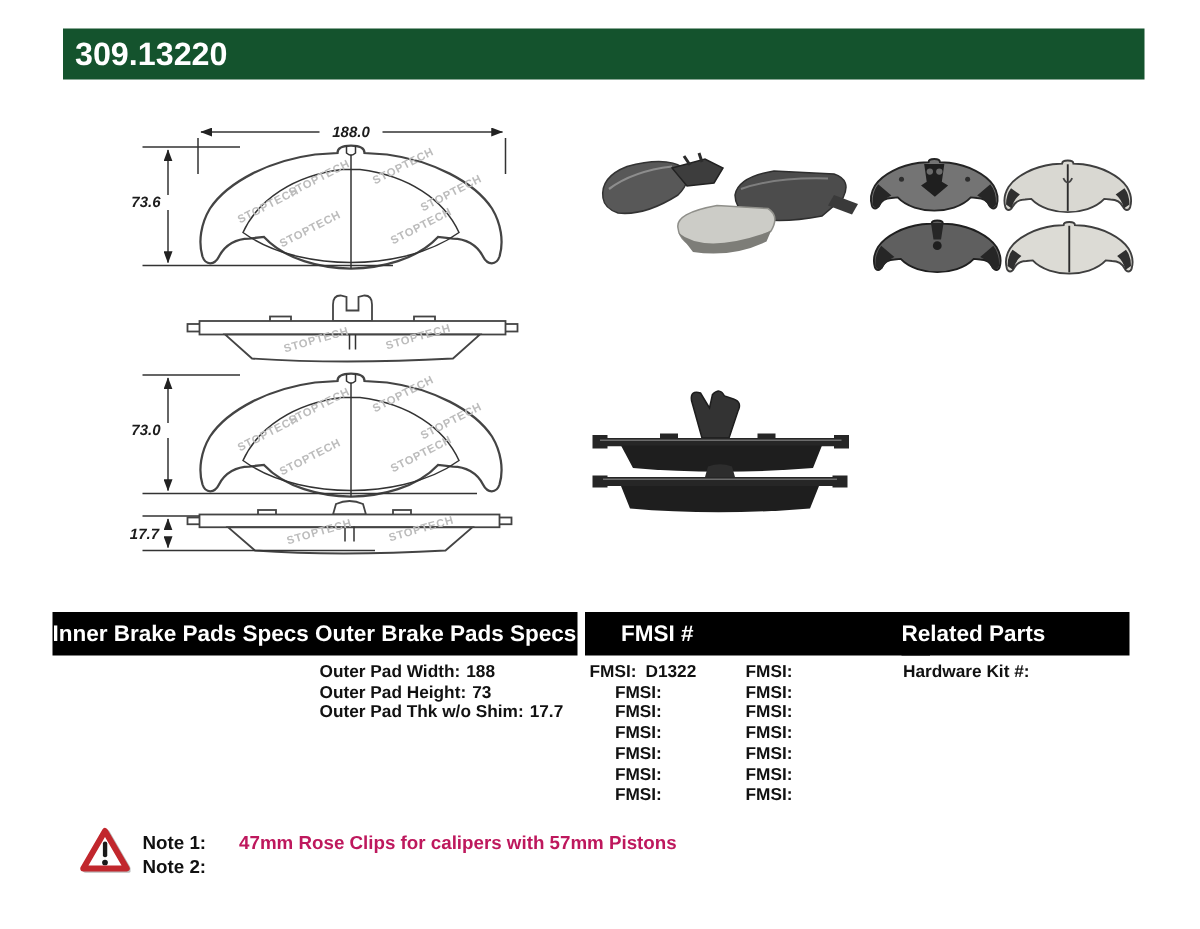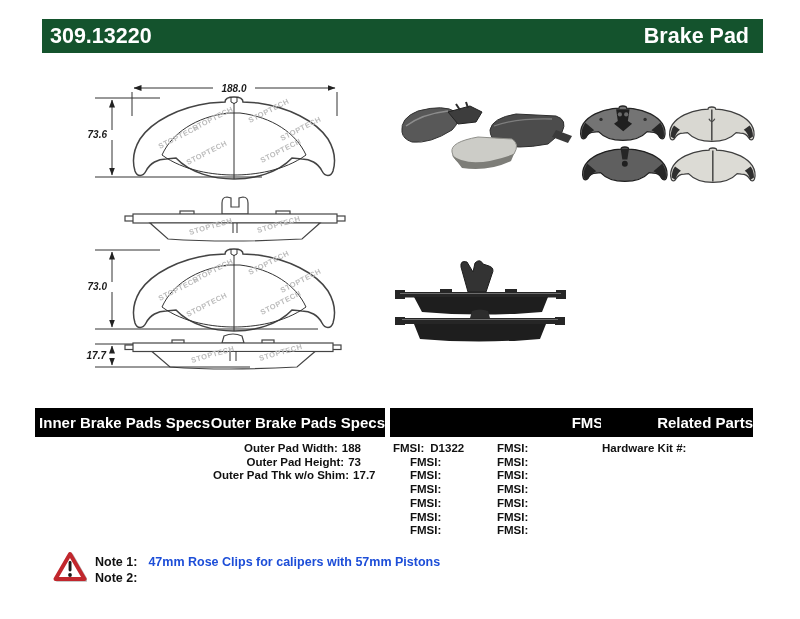--- a/index.html
+++ b/index.html
@@ -10,49 +10,48 @@
           color:#fff;display:flex;justify-content:space-between;align-items:center;
           box-sizing:border-box;padding:0 14px 0 8px;font-size:21.5px;font-weight:bold;}
   
   .art{position:absolute;left:0;top:0;width:800px;height:619px;}
   .dim{font:italic bold 10px "Liberation Sans",sans-serif;fill:#1c1c1c;}
   .wm{font:bold 7.5px "Liberation Sans",sans-serif;fill:#bcbcbc;letter-spacing:.5px;}
   .dl{stroke:#333;stroke-width:1;fill:none;}
   .ln{stroke:#444;stroke-width:1.2;fill:#fff;}
   
   .hdrbar{position:absolute;top:408px;height:29px;background:#000;color:#fff;
-          font-size:15px;font-weight:bold;line-height:29px;text-align:right;}
+          font-size:15px;font-weight:bold;line-height:29px;text-align:left;}
   #bar-specs{left:35px;width:350px;display:flex;}
   #bar-specs span{flex:1;}
   #bar-fmsi{left:390px;width:206px;padding-left:24px;}
   #bar-related{left:601px;width:152px;}
   
   .spec-col{position:absolute;top:442px;font-size:11.5px;font-weight:bold;
             line-height:13.7px;white-space:nowrap;}
   #col-inner{left:35px;width:148px;text-align:right;}
-  #col-outer{left:213px;width:148px;text-align:right;}
+  #col-outer{left:213px;width:148px;text-align:left;}
   #col-fmsi1{left:393px;text-align:center;}
   #col-fmsi2{left:497px;text-align:left;}
   #col-related{left:602px;text-align:center;}
   .spec-row .val{margin-left:4px;}
   .fmsi-row .val{margin-left:6px;}
   
   .warn-ico{position:absolute;left:53px;top:551px;}
   .note-line{position:absolute;left:95px;font-size:12.5px;font-weight:bold;white-space:nowrap;}
   #note1{top:555px;} #note2{top:571px;}
-  .note-red{color:#1d4ed8;margin-left:11px;}
+  .note-red{color:#be185d;margin-left:22px;}
 </style>
 </head>
 <body>
 
 <div class="page">
 
   <div class="topbar">
     <span>309.13220</span>
-    <span>Brake Pad</span>
   </div>
 
   <svg class="art" viewBox="0 0 800 619">
     <defs>
       <path id="padShape" d="M3,74 C0,64 2,52 8,42 C20,24 48,10 78,6 L93,5 C93,1 97,0 102,0 C107,0 111,1 111,5 L126,6 C156,10 184,24 196,42 C202,52 204,64 201,74 C199,80 193,80 190,74 C186,66 178,62 170,62 L160,61 C146,76 122,82 102,82 C82,82 58,76 44,61 L34,62 C26,62 18,66 14,74 C11,80 5,80 3,74 Z"></path>
       <marker id="arr" viewBox="0 0 8 6" refX="7.5" refY="3" markerWidth="8" markerHeight="6" orient="auto">
         <path d="M0,0 L8,3 L0,6 Z" fill="#222"></path>
       </marker>
     </defs>
 

